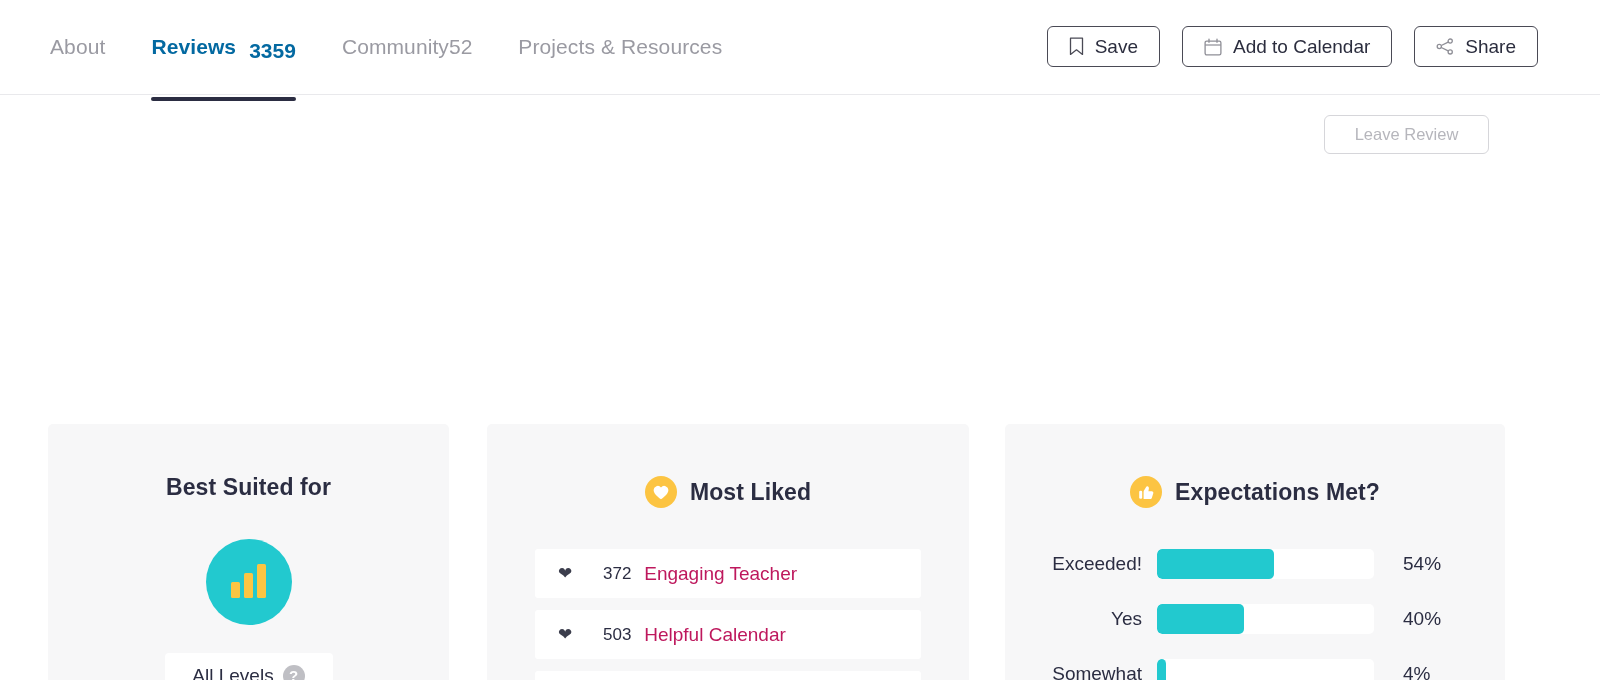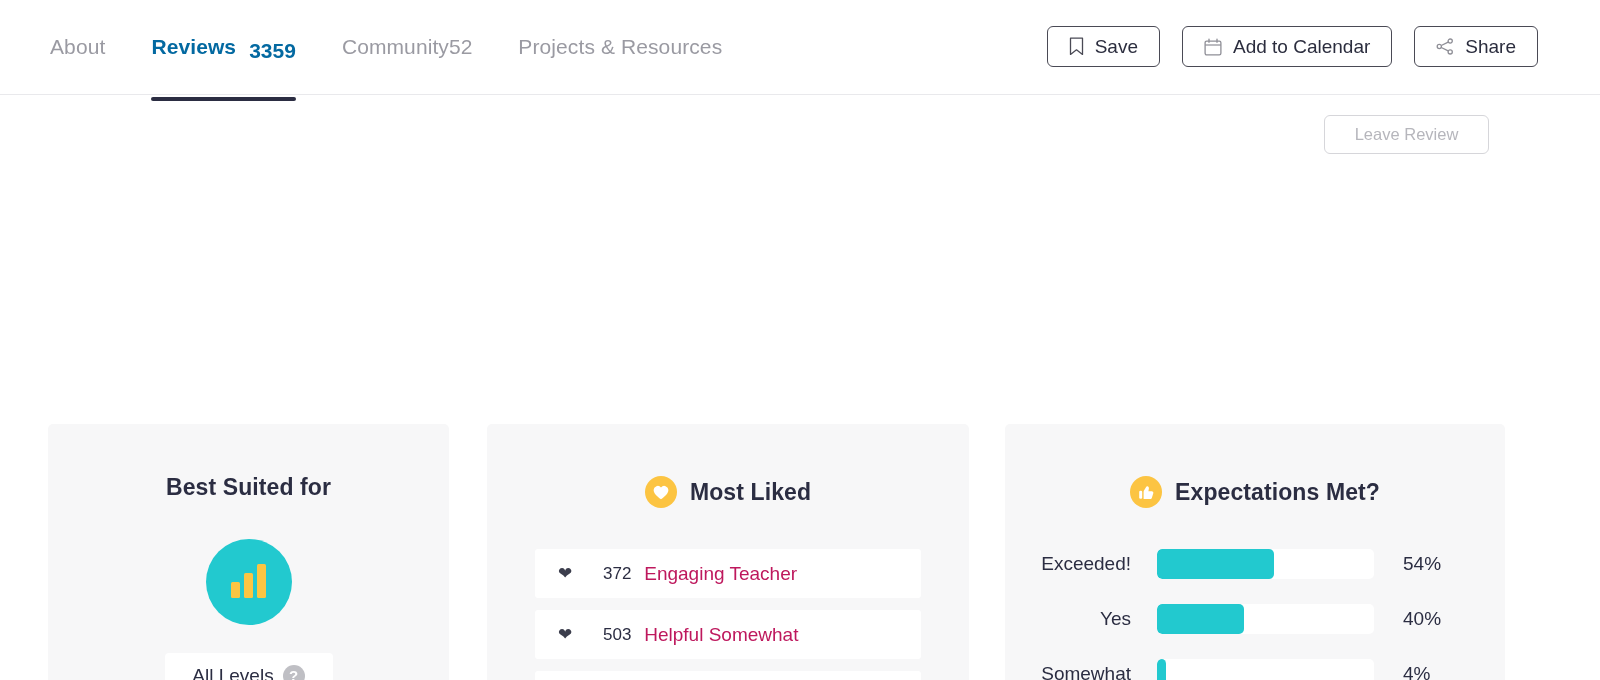--- a/index.html
+++ b/index.html
@@ -295,21 +295,21 @@
     display: flex;
     align-items: center;
     height: 39px;
   }
 
   .exp-label {
     width: 152px;
     text-align: right;
     font-size: 19px;
     color: #2b2d42;
-    padding-right: 26px;
+    padding-right: 15px;
     flex: none;
   }
 
   .exp-track {
     width: 217px;
     height: 30px;
     background: #ffffff;
     border-radius: 5px;
     flex: none;
     position: relative;
@@ -436,21 +436,21 @@
 
     <div class="liked-list">
       <div class="liked-row">
         <span class="liked-heart">❤</span>
         <span class="liked-count">372</span>
         <span class="liked-label">Engaging Teacher</span>
       </div>
       <div class="liked-row">
         <span class="liked-heart">❤</span>
         <span class="liked-count">503</span>
-        <span class="liked-label">Helpful Somewhat</span>
+        <span class="liked-label">Helpful Calendar</span>
       </div>
       <div class="liked-row">
         
         
         
       </div>
     </div>
   </div>
 
   <div class="card" id="card-expect">

